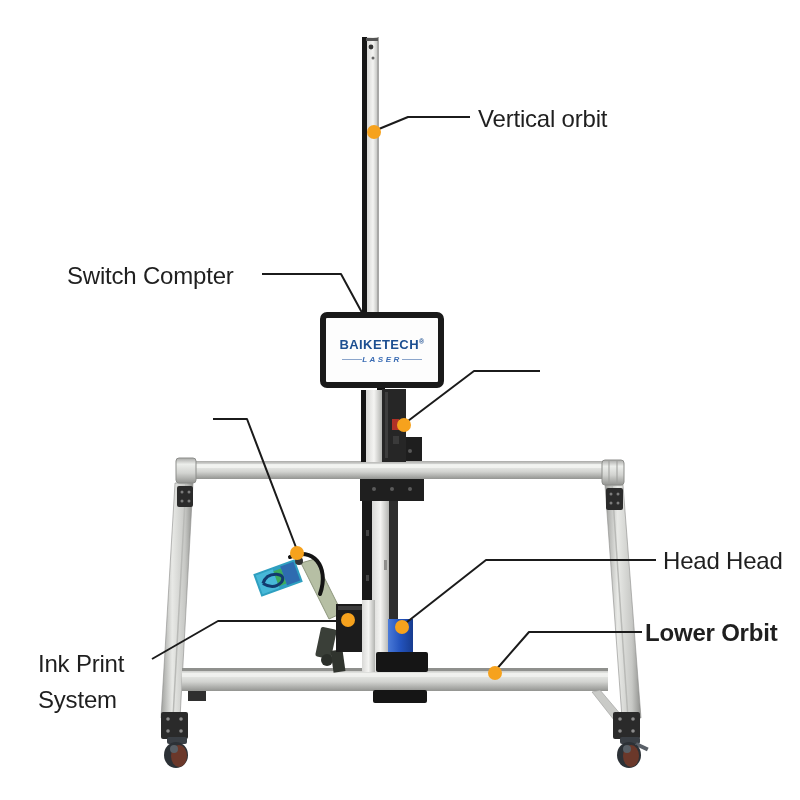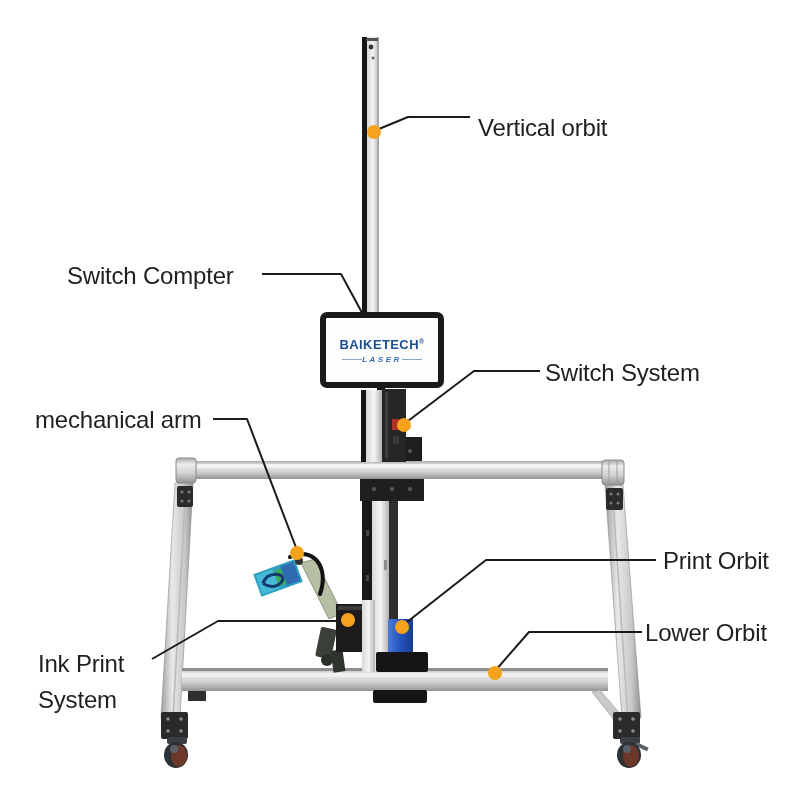--- a/index.html
+++ b/index.html
@@ -209,22 +209,20 @@
 
   <div class="monitor">
     <div class="brand"><span>BAIKETECH</span><sup>®</sup></div>
     <div class="laser-row">
       <span class="rule"></span>
       <span class="laser-text">LASER</span>
       <span class="rule"></span>
     </div>
   </div>
 
-  <div class="callout-label" style="left:478px; top:110px;">Vertical orbit</div>
+  <div class="callout-label" style="left:478px; top:101px;">Vertical orbit</div>
   <div class="callout-label" style="left:67px;  top:258px;">Switch Compter</div>
-  <div class="callout-label" style="left:545px; top:355px;">Switch System</div>
-  <div class="callout-label" style="left:35px;  top:402px;">mechanical arm</div>
-  <div class="callout-label" style="left:663px; top:543px;">Print Orbit</div>
-  <div class="callout-label" style="left:645px; top:615px;">Lower Orbit</div>
+  <div class="callout-label" style="left:663px; top:543px;">Head Head</div>
+  <div class="callout-label" style="left:645px; top:615px;font-weight:bold;">Lower Orbit</div>
   <div class="callout-label" style="left:38px;  top:646px;">Ink Print
 System</div>
 
 </div>
 
 </body></html>

